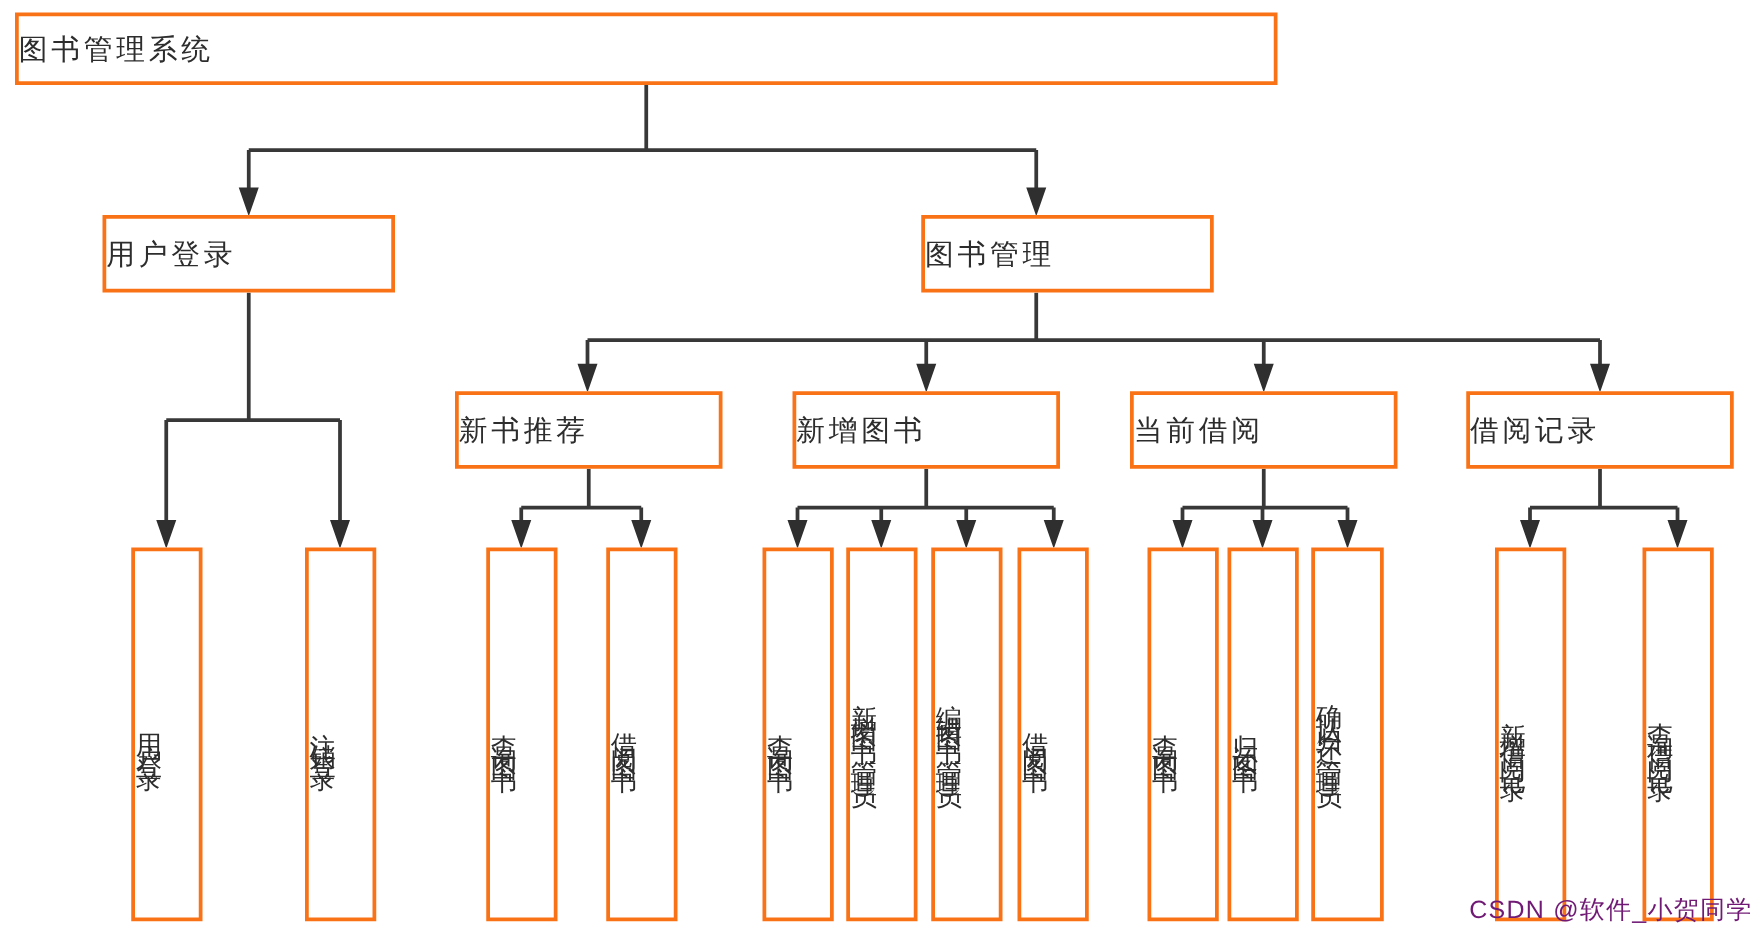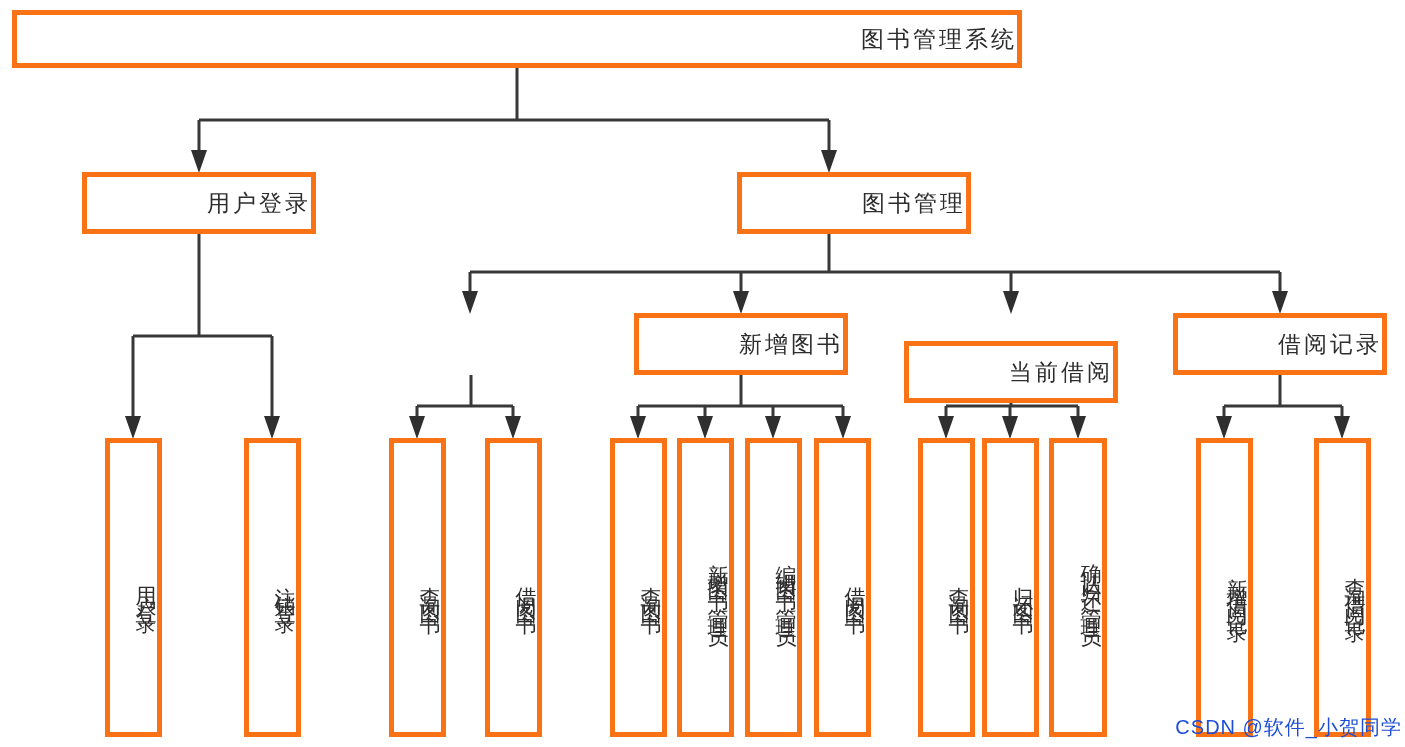--- a/index.html
+++ b/index.html
@@ -13,25 +13,25 @@
   }
   .connector-layer {
     position: absolute;
     left: 0; top: 0;
     width: 1405px; height: 747px;
     z-index: 1;
   }
   .box {
     position: absolute;
     box-sizing: border-box;
-    border: 5px solid #f97316;
+    border: 3px solid #f97316;
     background: #ffffff;
     display: flex;
     align-items: center;
-    justify-content: flex-end;
+    justify-content: flex-start;
     color: #2d2d2d;
     z-index: 2;
   }
   .hlabel {
     font-size: 23px;
     letter-spacing: 3px;
     white-space: nowrap;
     color: #2d2d2d;
   }
   .vlabel {
@@ -42,21 +42,21 @@
     letter-spacing: 9px;
     color: #2d2d2d;
     white-space: nowrap;
   }
   .watermark {
     position: absolute;
     right: 3px;
     top: 714px;
     font-size: 20px;
     letter-spacing: 1px;
-    color: #1d4ed8;
+    color: #701a75;
     z-index: 6;
     white-space: nowrap;
   }
 </style>
 </head>
 <body>
 
 <div class="canvas">
 
   <svg class="connector-layer" viewBox="0 0 1405 747" xmlns="http://www.w3.org/2000/svg">
@@ -89,24 +89,27 @@
     <span class="hlabel">图书管理系统</span>
   </div>
 
   <div class="box" style="left:82px; top:172px; width:234px; height:62px;">
     <span class="hlabel">用户登录</span>
   </div>
   <div class="box" style="left:712px; top:172px; width:234px; height:62px;margin-left:25px;">
     <span class="hlabel">图书管理</span>
   </div>
 
+  <div class="box" style="left:364px; top:313px; width:214px; height:62px;">
+    <span class="hlabel">新书推荐</span>
+  </div>
   <div class="box" style="left:634px; top:313px; width:214px; height:62px;">
     <span class="hlabel">新增图书</span>
   </div>
-  <div class="box" style="left:904px; top:313px; width:214px; height:62px;margin-top:28px;">
+  <div class="box" style="left:904px; top:313px; width:214px; height:62px;">
     <span class="hlabel">当前借阅</span>
   </div>
   <div class="box" style="left:1173px; top:313px; width:214px; height:62px;">
     <span class="hlabel">借阅记录</span>
   </div>
 
   <div class="box" style="left:105px; top:438px; width:57px; height:299px;">
     <span class="vlabel">用户登录</span>
   </div>
   <div class="box" style="left:244px; top:438px; width:57px; height:299px;">

